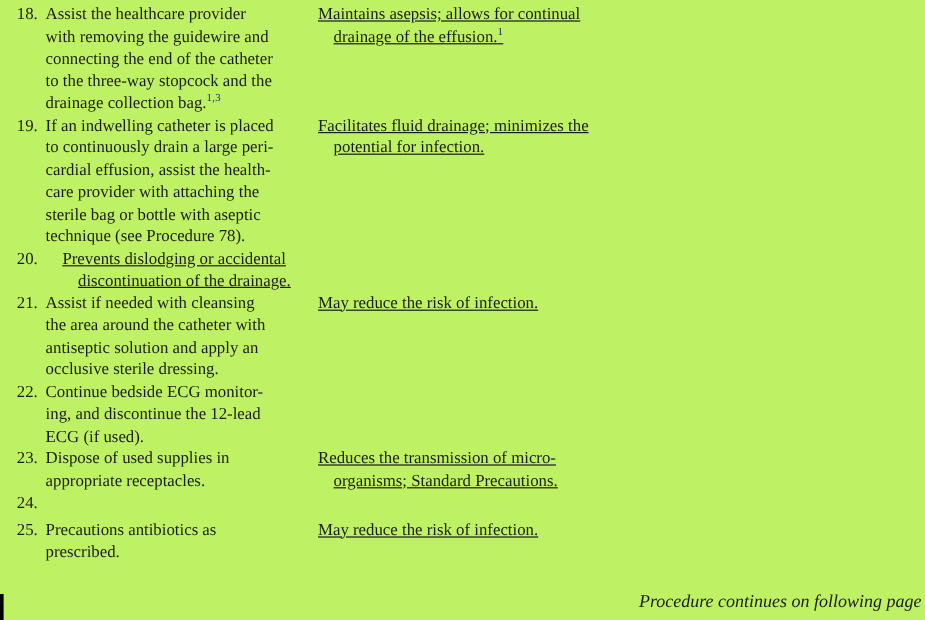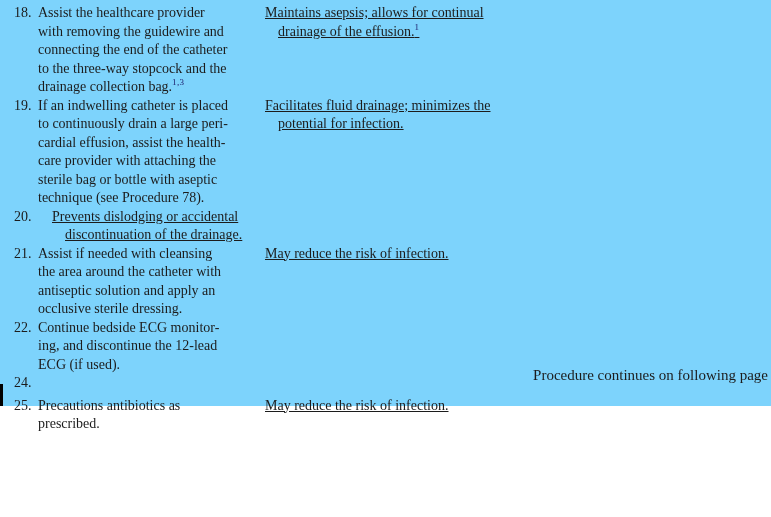--- a/index.html
+++ b/index.html
@@ -6,22 +6,22 @@
     margin: 0;
     padding: 0;
     background: #ffffff;
     width: 771px;
     height: 517px;
     overflow: hidden;
   }
   .page {
     position: relative;
     width: 771px;
-    height: 406px;
-    background: #7dd3fc;
+    height: 517px;
+    background: #bef264;
     font-family: "Liberation Serif", serif;
     color: #1c1c1c;
     box-sizing: border-box;
     padding: 4px 0 0 14px;
   }
   .proc-table { width: 757px; }
   .row {
     display: flex;
     align-items: flex-start;
   }
@@ -69,21 +69,22 @@
     line-height: 13px;
     padding: 1px 3px;
     border-radius: 2px;
     letter-spacing: 0.5px;
     transform: translateY(1px);
   }
   .row-hh { margin-bottom: 4px; }
   .footer-note {
     position: absolute;
     right: 3px;
-    bottom: 22px;
+    bottom: 6px;
+    font-style: italic;
     font-size: 15px;
     color: #1c1c1c;
     white-space: pre;
   }
   .scan-artifact {
     position: absolute;
     left: 0;
     bottom: 0;
     width: 3px;
     height: 22px;
@@ -134,20 +135,27 @@
       <div class="rationale-cell"><span>May reduce the risk of infection.</span></div>
     </div>
 
     <div class="row">
       <div class="num">22.</div>
       <div class="step-cell"><span>Continue bedside ECG monitor-
 ing, and discontinue the 12-lead
 ECG (if used).</span></div>
     </div>
 
+    <div class="row">
+      <div class="num">23.</div>
+      <div class="step-cell"><span>Dispose of used supplies in
+appropriate receptacles.</span></div>
+      <div class="rationale-cell"><span>Reduces the transmission of micro-
+organisms; Standard Precautions.</span></div>
+    </div>
 
     <div class="row row-hh">
       <div class="num">24.</div>
       <div class="rationale-cell"></div>
     </div>
 
     <div class="row">
       <div class="num">25.</div>
       <div class="step-cell"><span>Precautions antibiotics as
 prescribed.</span></div>

